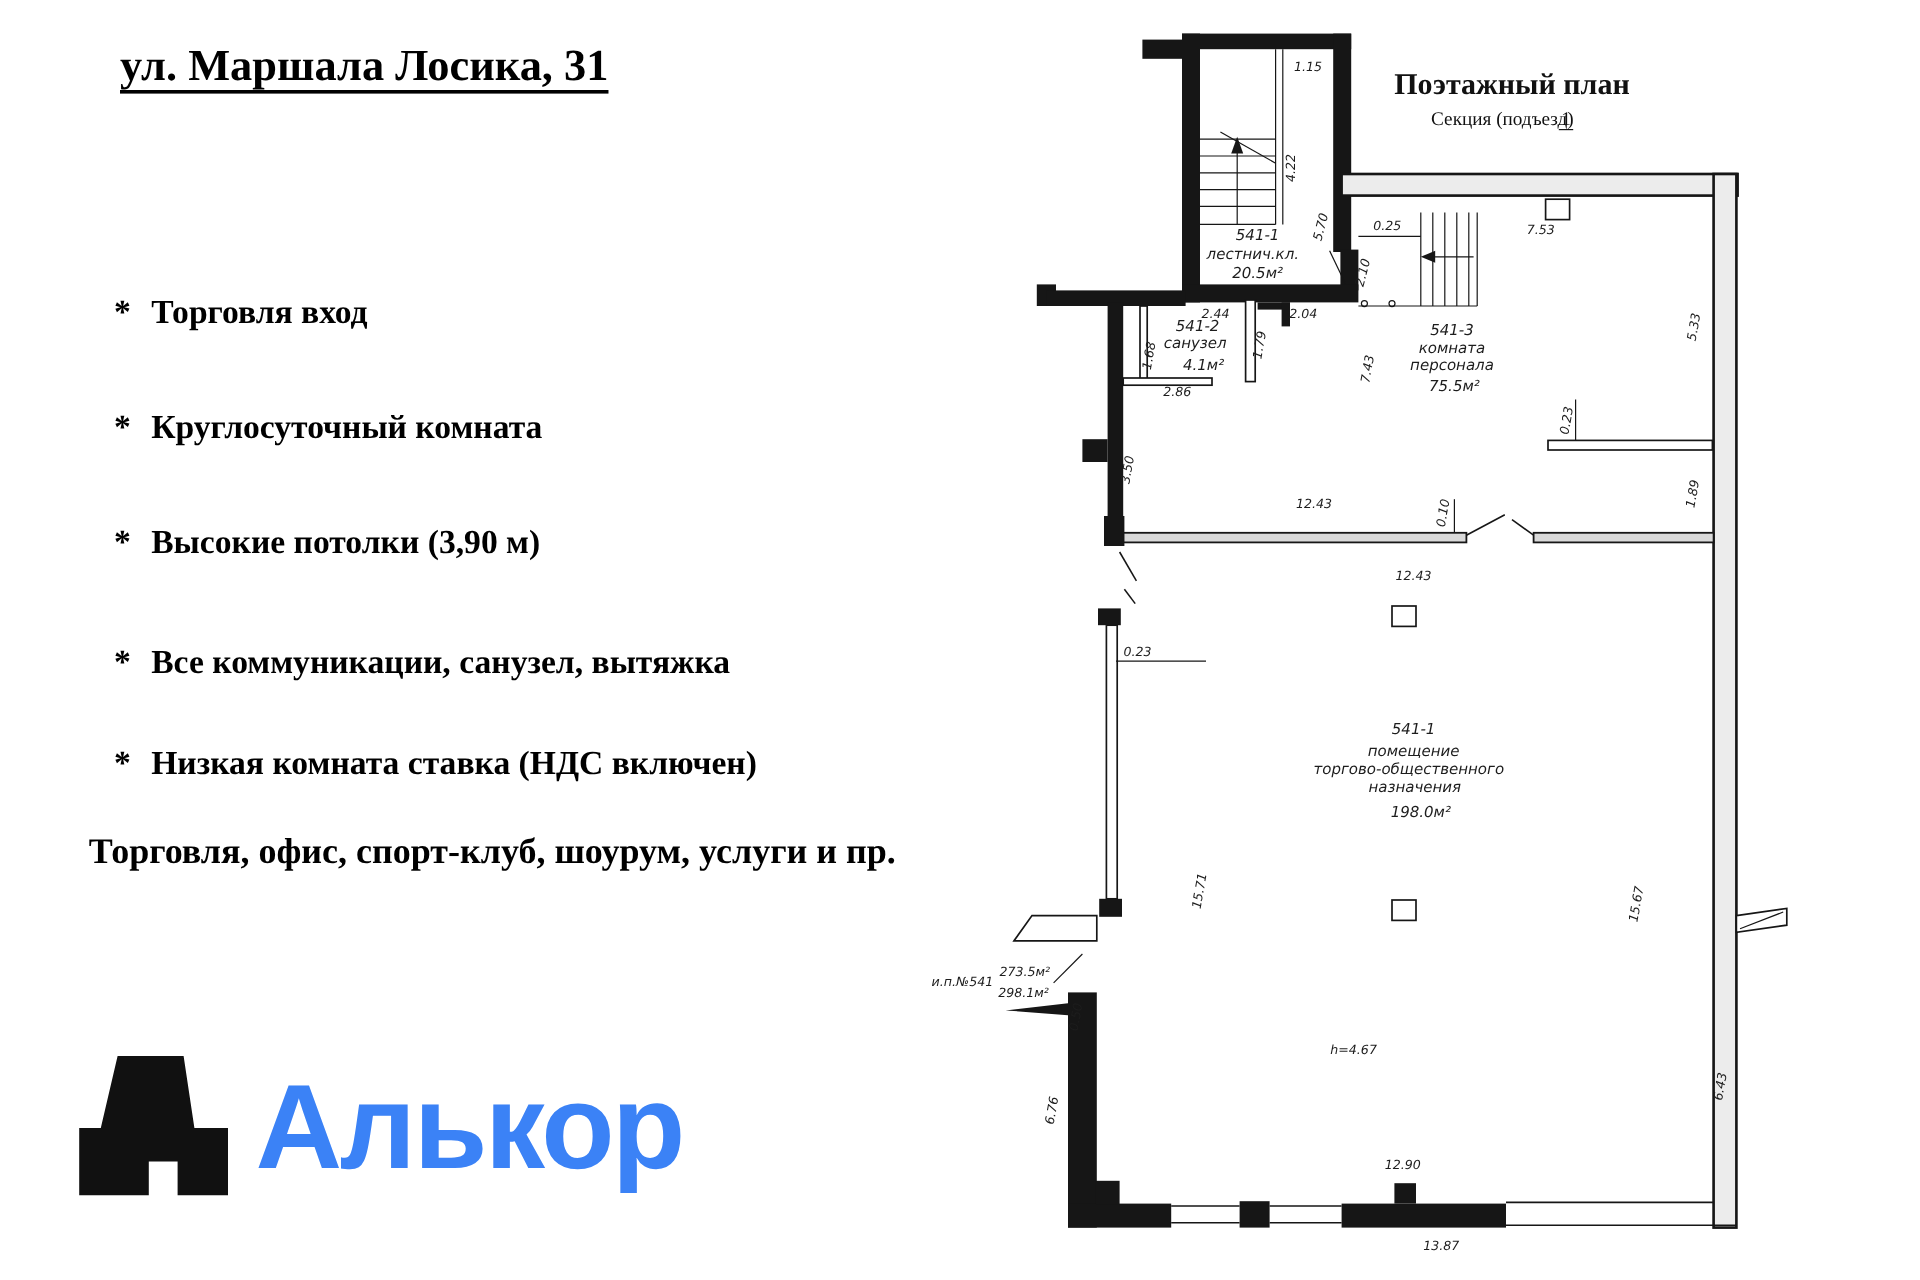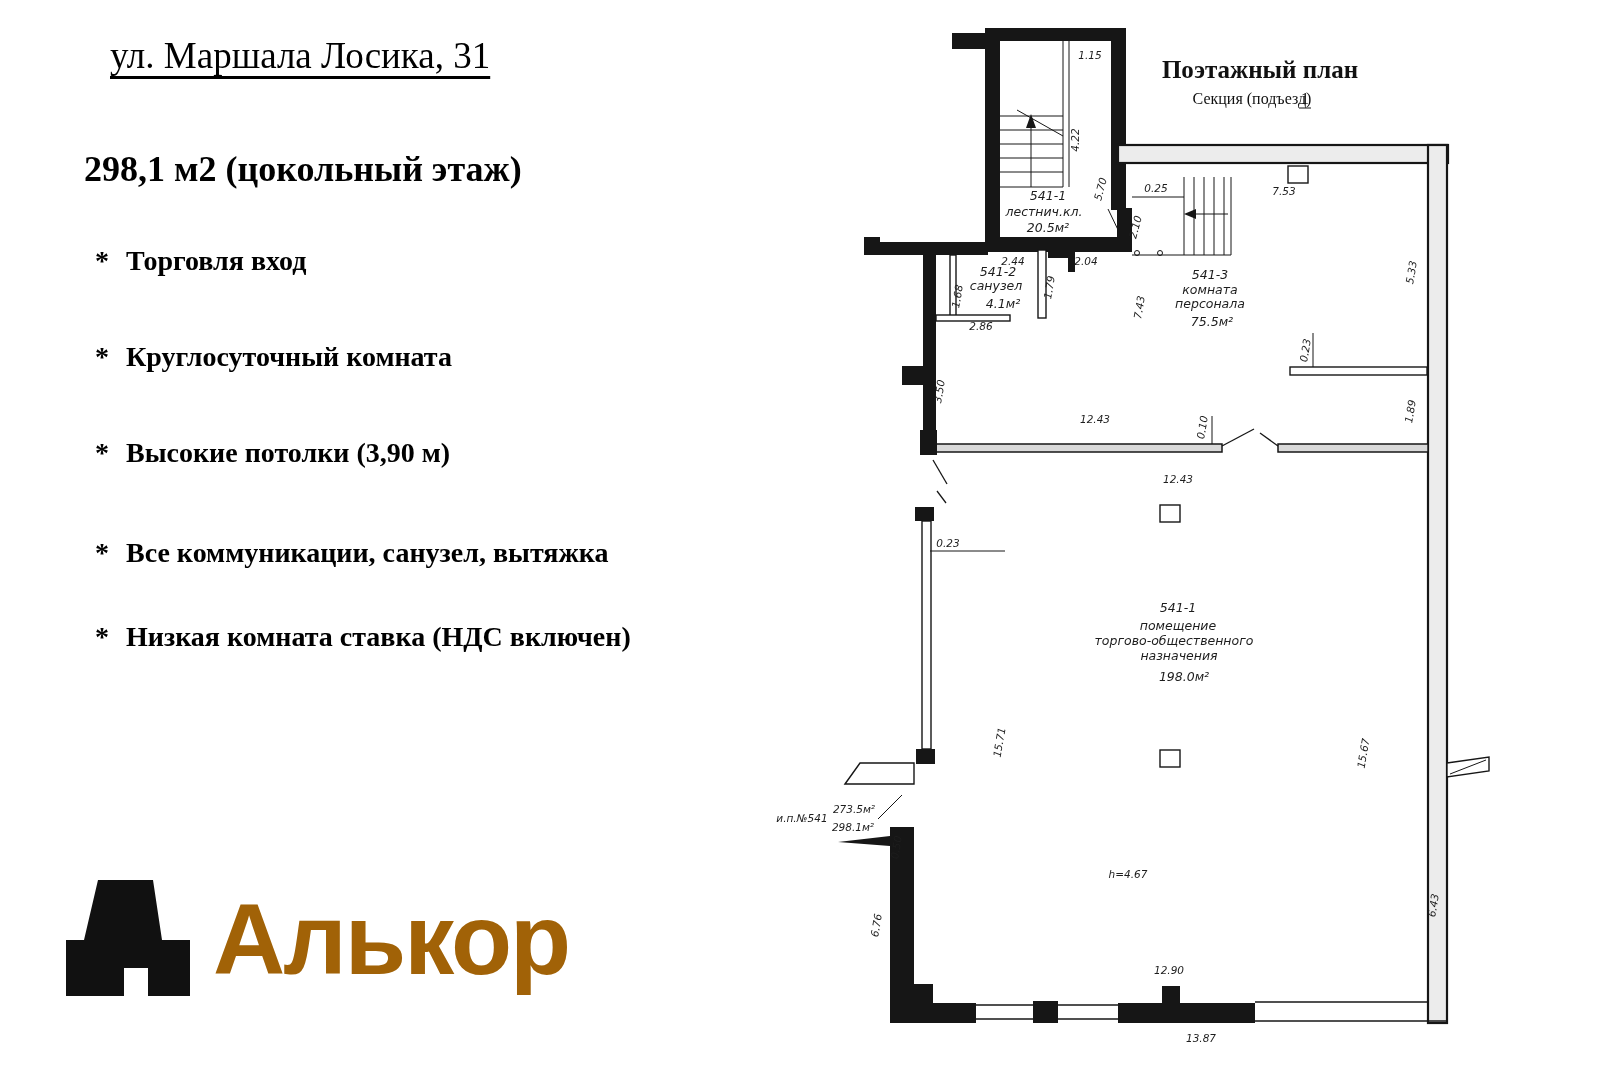--- a/index.html
+++ b/index.html
@@ -1,51 +1,50 @@
 <!DOCTYPE html>
 <html><head>
 <meta charset="utf-8">
 <style>
   html,body{margin:0;padding:0;background:#ffffff;}
   #page{position:relative;width:1600px;height:1067px;background:#fff;overflow:hidden;
         font-family:"Liberation Serif",serif;color:#000;}
   
-  .title{position:absolute;left:110px;top:34px;font-size:37px;font-weight:normal;
+  .title{position:absolute;left:100px;top:34px;font-size:37px;font-weight:bold;
          text-decoration:underline;text-decoration-thickness:3px;text-underline-offset:8px;white-space:nowrap;}
   .area{position:absolute;left:84px;top:148px;font-size:36px;font-weight:bold;white-space:nowrap;}
   .brow{position:absolute;left:95px;display:flex;align-items:flex-start;font-weight:bold;font-size:28px;white-space:nowrap;}
   .brow .star{margin-right:17px;font-size:28px;}
   .b1{top:245px}.b2{top:341px}.b3{top:437px}.b4{top:537px}.b5{top:621px}
   .usage{position:absolute;left:74px;top:690px;width:716px;font-size:30px;font-weight:bold;line-height:1.35;}
   
   .logo{position:absolute;left:55px;top:876px;width:700px;height:150px;}
   .logo .mark{position:absolute;left:3px;top:2px;}
   .brand{position:absolute;left:158px;top:8px;font-family:"Liberation Sans",sans-serif;
-         font-weight:bold;font-size:100px;letter-spacing:-2px;line-height:1.1;color:#a16207;}
+         font-weight:bold;font-size:100px;letter-spacing:-2px;line-height:1.1;color:#3b82f6;}
   
   #plan{position:absolute;left:760px;top:20px;}
   .w{fill:#161616;stroke:none;}
   .hollow{fill:#ececec;stroke:#161616;stroke-width:2.2;}
   .thin{fill:#ffffff;stroke:#161616;stroke-width:1.4;}
   .gray{fill:#d9d9d9;stroke:#161616;stroke-width:1.5;}
   .ln{stroke:#161616;stroke-width:1.3;fill:none;}
   .ln2{stroke:#161616;stroke-width:1;fill:none;}
   .dim{font:italic 10.5px "DejaVu Sans",sans-serif;fill:#1d1d1d;}
   .room{font:italic 12.5px "DejaVu Sans",sans-serif;fill:#1d1d1d;}
   .mid{text-anchor:middle;}
   .ph1{font:bold 25px "Liberation Serif",serif;fill:#111;text-anchor:middle;}
   .ph2{font:16px "Liberation Serif",serif;fill:#111;text-anchor:middle;}
 </style>
 </head>
 <body>
 
 <div id="page">
 
   <div class="title">ул. Маршала Лосика, 31</div>
-  <div class="area">298,1 м2 (цокольный этаж)</div>
 
   <div class="brow b1">
     <span class="star">*</span>
     <span>Торговля вход</span>
   </div>
   <div class="brow b2">
     <span class="star">*</span>
     <span>Круглосуточный комната</span>
   </div>
   <div class="brow b3">
@@ -54,20 +53,21 @@
   </div>
   <div class="brow b4">
     <span class="star">*</span>
     <span>Все коммуникации, санузел, вытяжка</span>
   </div>
   <div class="brow b5">
     <span class="star">*</span>
     <span>Низкая комната ставка (НДС включен)</span>
   </div>
 
+  <div class="usage">Торговля, офис, спорт-клуб, шоурум, услуги и пр.</div>
 
   <div class="logo">
     <svg class="mark" width="140" height="120" viewBox="0 0 140 120">
       <path d="M40,2 L95,2 L104,62 L132,62 L132,118 L90,118 L90,90 L66,90 L66,118 L8,118 L8,62 L26,62 Z" fill="#111"></path>
     </svg>
     <div class="brand">Алькор</div>
   </div>
 
   <svg id="plan" width="745" height="1040" viewBox="0 0 745 1040">
 

